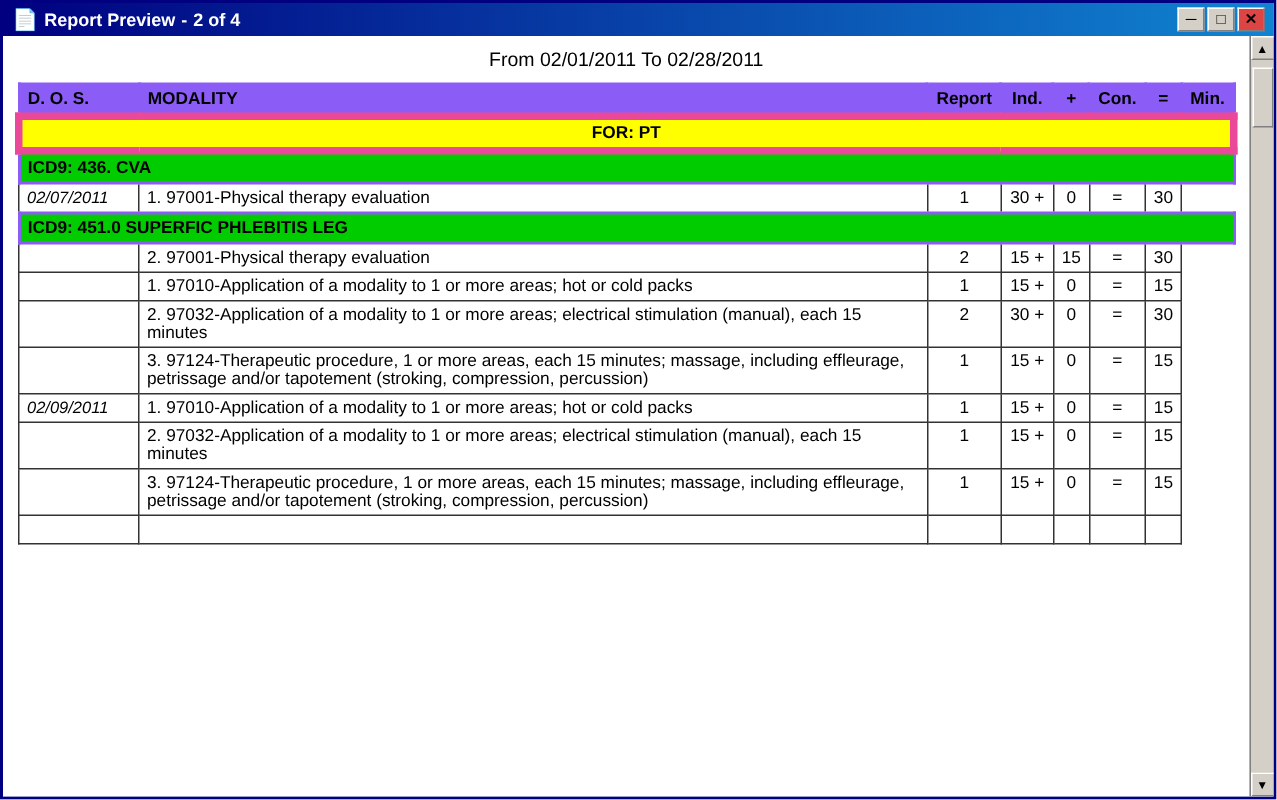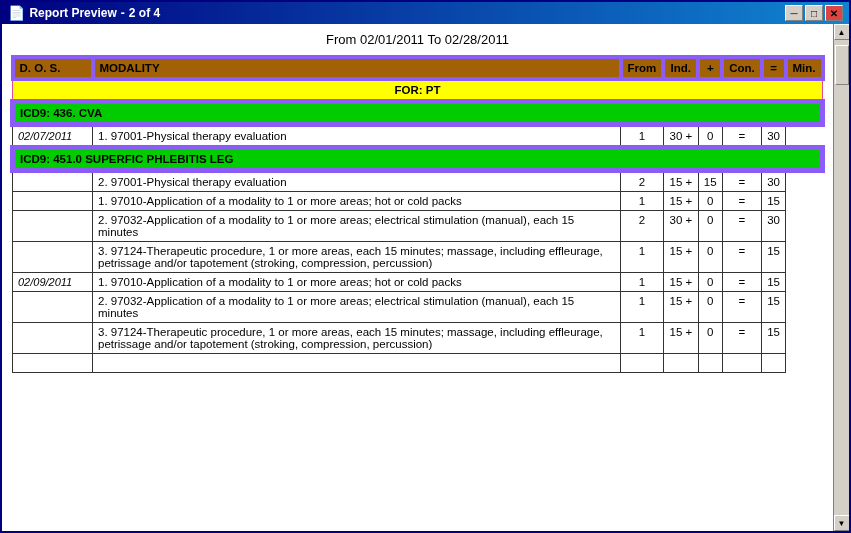--- a/index.html
+++ b/index.html
@@ -115,52 +115,52 @@
       font-weight: normal;
       margin-bottom: 8px;
       color: black;
     }
     table {
       width: 100%;
       border-collapse: collapse;
       font-size: 11.5px;
     }
     th {
-      border: 4px solid #8b5cf6;
+      border: 2px solid #8b5cf6;
       padding: 3px 5px;
-      background: #a16207;
+      background: #8b5cf6;
       font-weight: bold;
       text-align: left;
       vertical-align: middle;
     }
     td {
       border: 1px solid #333;
       padding: 3px 5px;
       vertical-align: top;
     }
     .header-dos { width: 80px; }
     .header-units { width: 38px; text-align: center; }
     .header-ind { width: 35px; text-align: center; }
     .header-plus1 { width: 12px; text-align: center; }
     .header-con { width: 35px; text-align: center; }
     .header-eq { width: 12px; text-align: center; }
     .header-min { width: 35px; text-align: center; }
     .icd-row td {
       background: #00cc00;
       color: black;
       font-weight: bold;
-      border: 5px solid #8b5cf6;
+      border: 2px solid #8b5cf6;
       padding: 3px 5px;
     }
     .for-row td {
       background: yellow;
       color: black;
       font-weight: bold;
       text-align: center;
-      border: 1px solid #ec4899;
+      border: 5px solid #ec4899;
       padding: 3px 5px;
     }
     .num-cell {
       text-align: center;
       vertical-align: top;
     }
     tr.data-row td {
       background: white;
     }
     .dos-cell {
@@ -191,21 +191,21 @@
   <div class="content-area">
     <div class="main-content">
 
       <div class="report-title">From 02/01/2011 To 02/28/2011</div>
 
       <table>
         <thead>
           <tr>
             <th class="header-dos">D. O. S.</th>
             <th>MODALITY</th>
-            <th class="header-units">From</th>
+            <th class="header-units">Report</th>
             <th class="header-ind">Ind.</th>
             <th class="header-plus1">+</th>
             <th class="header-con">Con.</th>
             <th class="header-eq">=</th>
             <th class="header-min">Min.</th>
           </tr>
         </thead>
         <tbody>
 
           <tr class="for-row">

